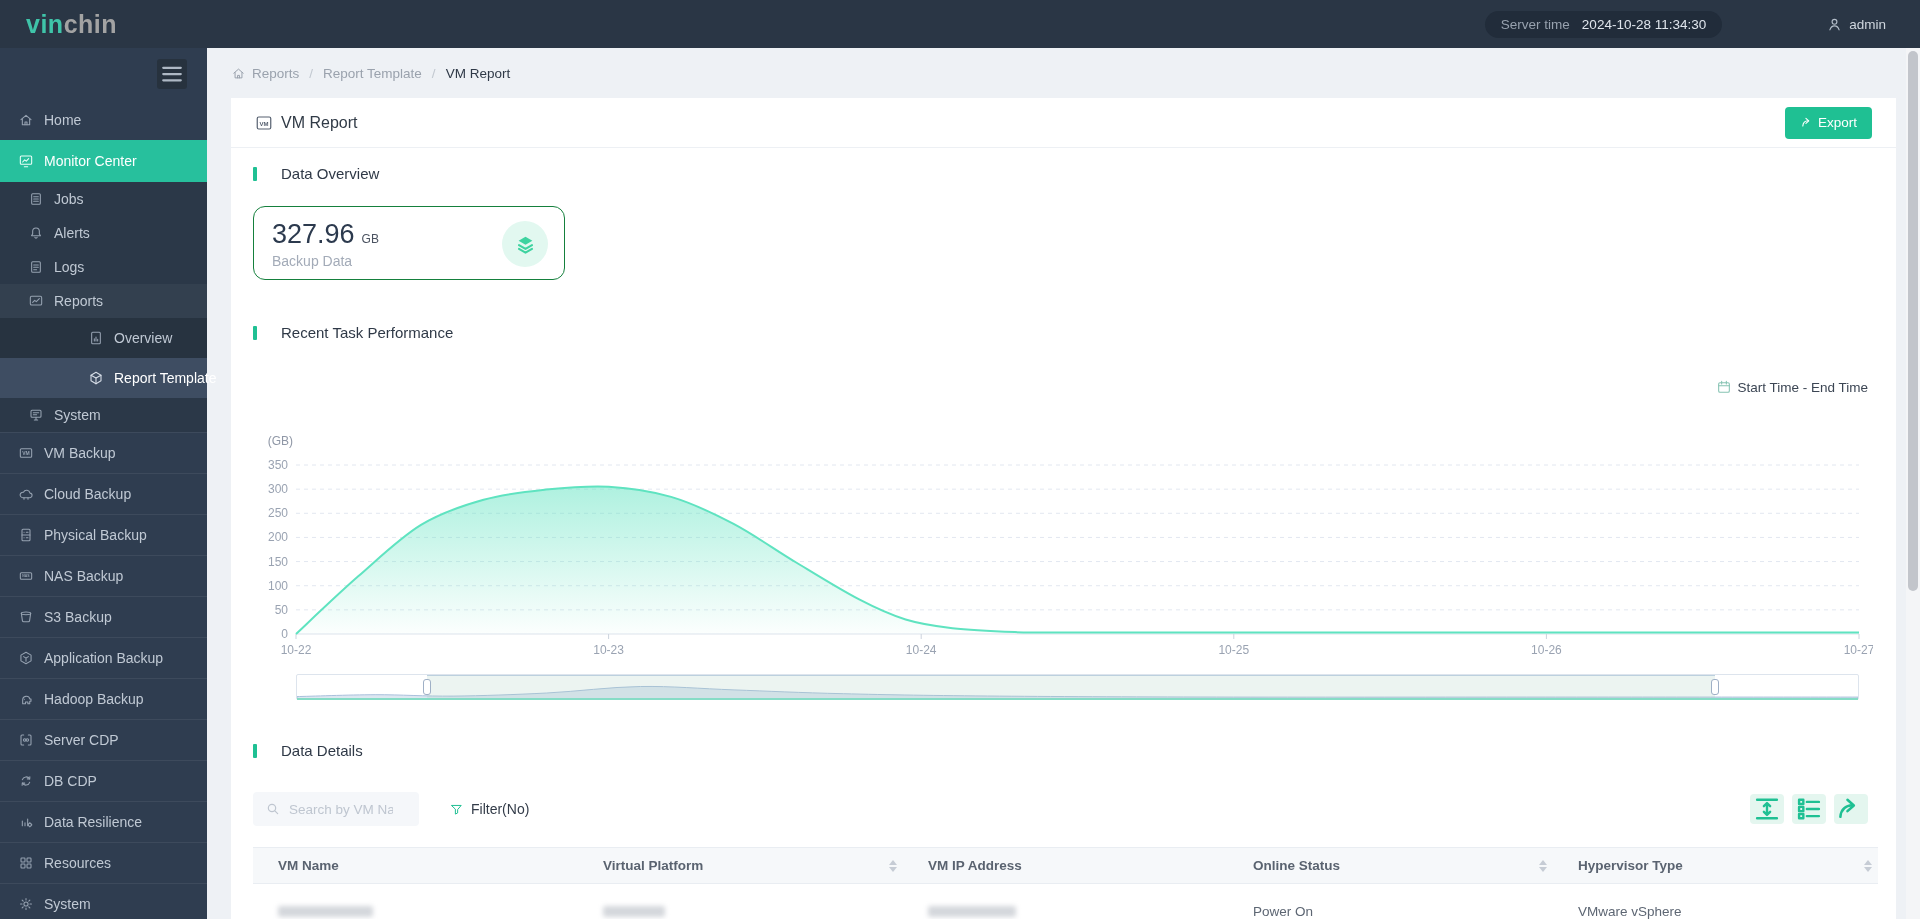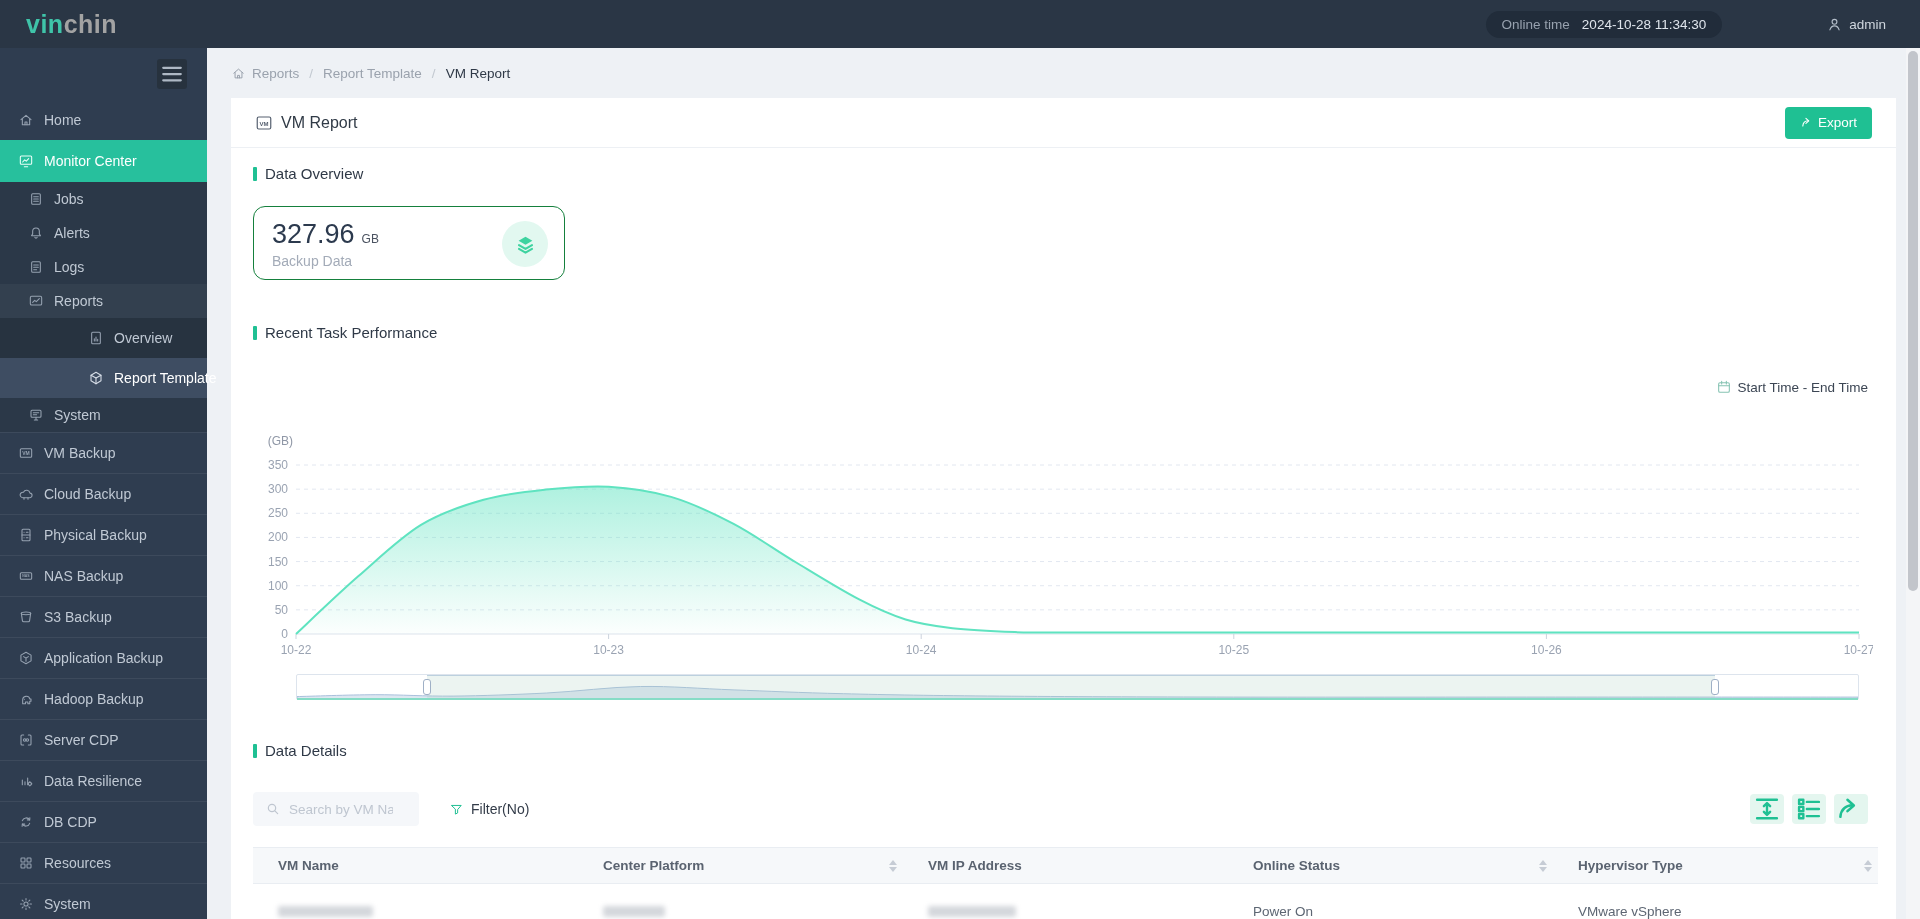--- a/index.html
+++ b/index.html
@@ -56,21 +56,21 @@
           background:#fff; overflow:hidden; }
   #card-header { height:50px; display:flex; align-items:center; padding:0 24px;
                  border-bottom:1px solid #edf0f4; }
   #page-title { display:flex; align-items:center; gap:8px; font-size:16px; font-weight:500; color:#303a46; }
   #vm-title-icon svg { width:18px; height:18px; display:block; }
   #export-btn { margin-left:auto; height:32px; background:#1fc093; color:#fff; border:none;
                 border-radius:4px; font-size:13.5px; padding:0 15px; display:flex;
                 align-items:center; gap:3px; cursor:pointer; font-family:inherit; }
   #export-btn .ic { font-size:15px; }
 
-  .section-title { display:flex; align-items:center; gap:8px; font-size:15px;
+  .section-title { display:flex; align-items:center; gap:24px; font-size:15px;
                    font-weight:500; color:#2f3947; }
   .section-title .bar { width:4px; height:14px; border-radius:1px; background:#1fc093; }
   #sec-overview { position:absolute; left:22px; top:67px; }
   #sec-recent   { position:absolute; left:22px; top:226px; }
   #sec-details  { position:absolute; left:22px; top:644px; }
 
   #stat-card { position:absolute; left:22px; top:108px; width:312px; height:74px;
                border:1px solid #15803d; border-radius:12px; padding:12px 18px; }
   #stat-value-row { display:flex; align-items:baseline; gap:7px; }
   #stat-value { font-size:27px; font-weight:500; color:#2c3a4e; }
@@ -130,21 +130,21 @@
 </style>
 </head>
 <body>
 
 <div id="topbar">
   <div id="logo">
     <span class="p1">vin</span><span class="p2">chin</span>
   </div>
   <div id="topbar-right">
     <div id="server-time">
-      <span class="lab">Online time</span>
+      <span class="lab">Server time</span>
       <span class="val">2024-10-28 11:34:30</span>
     </div>
     <span class="top-ic" id="ti-list"><svg viewBox="0 0 24 24" fill="none" stroke="currentColor" stroke-width="1.6" stroke-linecap="round" stroke-linejoin="round">
           <rect x="5.5" y="4" width="13" height="16" rx="1.5"></rect>
           <path d="M8.5 8.5h7M8.5 12h7M8.5 15.5h7"></path>
         </svg></span>
     <span class="top-ic" id="ti-bell"><svg viewBox="0 0 24 24" fill="none" stroke="currentColor" stroke-width="1.6" stroke-linecap="round" stroke-linejoin="round">
           <path d="M12 4.5a5 5 0 0 0-5 5v3.8L5.3 16h13.4L17 13.3V9.5a5 5 0 0 0-5-5z"></path>
           <path d="M10.3 18.5a1.8 1.8 0 0 0 3.4 0"></path>
         </svg></span>
@@ -363,40 +363,40 @@
           </svg>
         </span>
         <span class="lab">Server CDP</span>
         <span class="chev"><svg viewBox="0 0 24 24" fill="none" stroke="currentColor" stroke-width="2" stroke-linecap="round" stroke-linejoin="round">
             <path d="M13.8 7.5 9.3 12l4.5 4.5"></path>
           </svg></span>
       </div>
       <div class="side-item grp">
         <span class="ic">
           <svg viewBox="0 0 24 24" fill="none" stroke="currentColor" stroke-width="1.6" stroke-linecap="round" stroke-linejoin="round">
-            <path d="M6.5 17.5v-7M10.5 17.5V13M14.5 17.5v-10"></path>
-            <circle cx="17.8" cy="16.3" r="2.4"></circle>
-            <path d="M17.8 12.8v1M17.8 18.3v1M14.8 16.3h1M19.8 16.3h1"></path>
-          </svg>
-        </span>
-        <span class="lab">Data Resilience</span>
-        <span class="chev"><svg viewBox="0 0 24 24" fill="none" stroke="currentColor" stroke-width="2" stroke-linecap="round" stroke-linejoin="round">
-            <path d="M13.8 7.5 9.3 12l4.5 4.5"></path>
-          </svg></span>
-      </div>
-      <div class="side-item grp">
-        <span class="ic">
-          <svg viewBox="0 0 24 24" fill="none" stroke="currentColor" stroke-width="1.6" stroke-linecap="round" stroke-linejoin="round">
             <path d="M6.5 10a6 6 0 0 1 11-1"></path>
             <path d="M17.8 5.5l-.3 3.6-3.6-.3"></path>
             <path d="M17.5 14a6 6 0 0 1-11 1"></path>
             <path d="M6.2 18.5l.3-3.6 3.6.3"></path>
           </svg>
         </span>
         <span class="lab">DB CDP</span>
+        <span class="chev"><svg viewBox="0 0 24 24" fill="none" stroke="currentColor" stroke-width="2" stroke-linecap="round" stroke-linejoin="round">
+            <path d="M13.8 7.5 9.3 12l4.5 4.5"></path>
+          </svg></span>
+      </div>
+      <div class="side-item grp">
+        <span class="ic">
+          <svg viewBox="0 0 24 24" fill="none" stroke="currentColor" stroke-width="1.6" stroke-linecap="round" stroke-linejoin="round">
+            <path d="M6.5 17.5v-7M10.5 17.5V13M14.5 17.5v-10"></path>
+            <circle cx="17.8" cy="16.3" r="2.4"></circle>
+            <path d="M17.8 12.8v1M17.8 18.3v1M14.8 16.3h1M19.8 16.3h1"></path>
+          </svg>
+        </span>
+        <span class="lab">Data Resilience</span>
         <span class="chev"><svg viewBox="0 0 24 24" fill="none" stroke="currentColor" stroke-width="2" stroke-linecap="round" stroke-linejoin="round">
             <path d="M13.8 7.5 9.3 12l4.5 4.5"></path>
           </svg></span>
       </div>
       <div class="side-item grp">
         <span class="ic">
           <svg viewBox="0 0 24 24" fill="none" stroke="currentColor" stroke-width="1.6" stroke-linecap="round" stroke-linejoin="round">
             <rect x="4.5" y="4.5" width="6" height="6" rx="1"></rect>
             <rect x="13.5" y="4.5" width="6" height="6" rx="1"></rect>
             <rect x="4.5" y="13.5" width="6" height="6" rx="1"></rect>
@@ -592,21 +592,21 @@
           </button>
       </div>
     </div>
 
     <div id="data-table">
       <div id="thead">
           <div class="th">
             <span>VM Name</span>
           </div>
           <div class="th">
-            <span>Center Platform</span>
+            <span>Virtual Platform</span>
             <span class="sort-caret">
               <i class="up"></i>
               <i class="dn"></i>
             </span>
           </div>
           <div class="th">
             <span>VM IP Address</span>
           </div>
           <div class="th">
             <span>Online Status</span>

